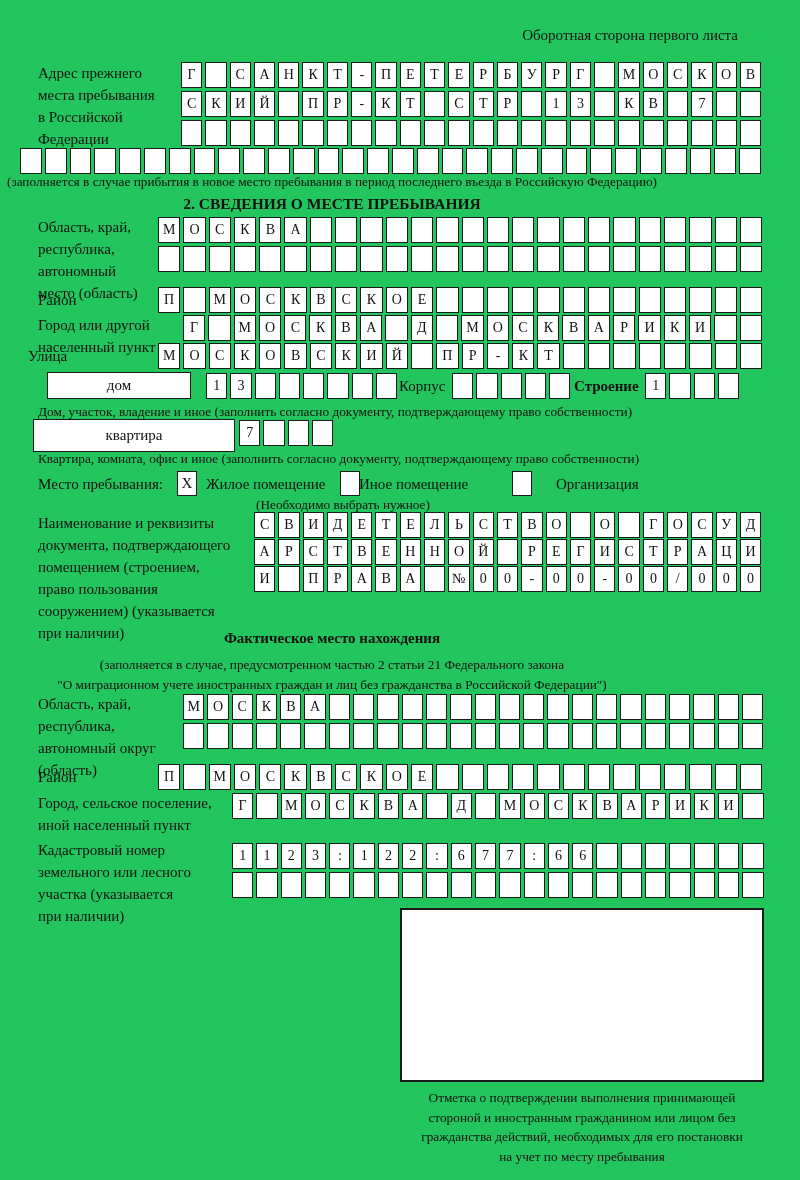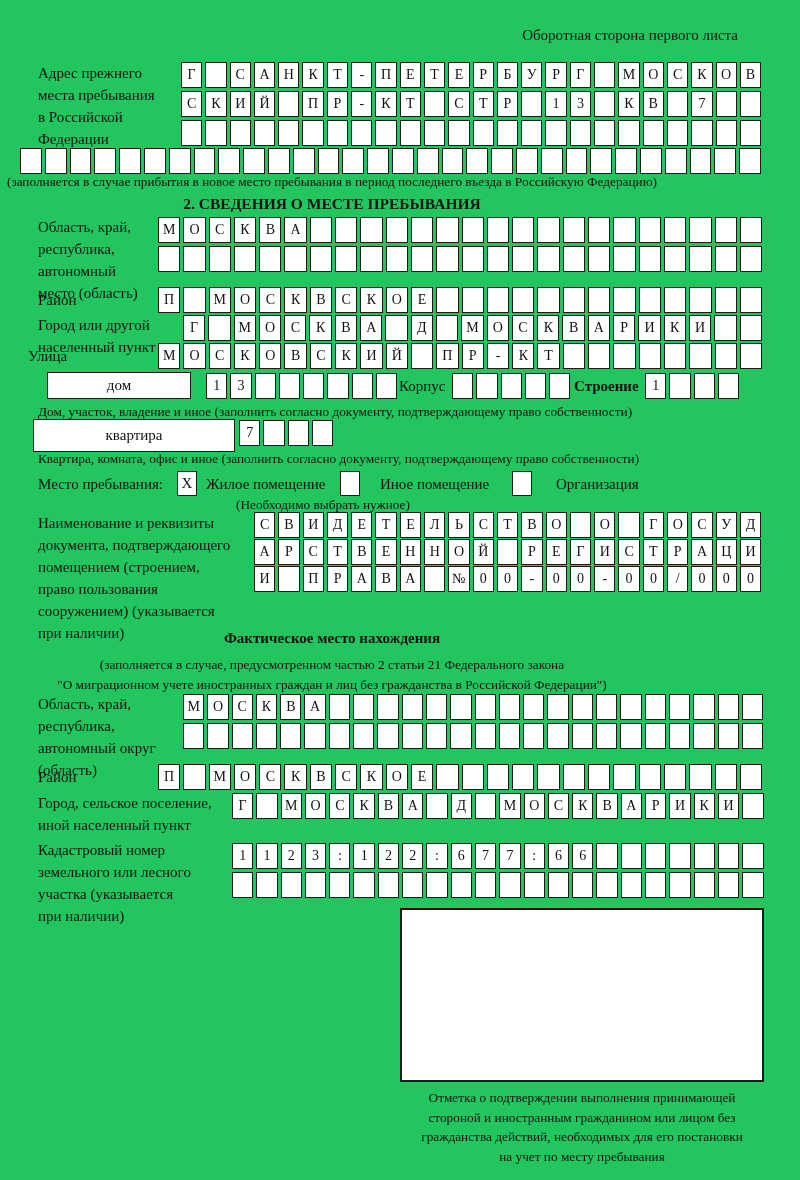--- a/index.html
+++ b/index.html
@@ -327,24 +327,24 @@
       <span class="cell"></span>
       <span class="cell"></span>
       <span class="cell"></span>
     </div>
   <div class="abs cap" style="left:38px;top:451px;">Квартира, комната, офис и иное (заполнить согласно документу, подтверждающему право собственности)</div>
 
   <div class="abs lbl" style="left:38px;top:473px;">Место пребывания:</div>
   <div class="cb" style="left:177px;top:471px;">X</div>
   <div class="abs lbl" style="left:206px;top:473px;">Жилое помещение</div>
   <div class="cb" style="left:340px;top:471px;"></div>
-  <div class="abs lbl" style="left:380px;top:473px;">Иное помещение</div>
+  <div class="abs lbl" style="left:359px;top:473px;">Иное помещение</div>
   <div class="cb" style="left:512px;top:471px;"></div>
   <div class="abs lbl" style="left:556px;top:473px;">Организация</div>
-  <div class="abs cap" style="left:236px;top:497px;">(Необходимо выбрать нужное)</div>
+  <div class="abs cap" style="left:256px;top:497px;">(Необходимо выбрать нужное)</div>
 
   <div class="abs" style="left:38px;top:512px;">
     <div class="lbl">Наименование и реквизиты</div>
     <div class="lbl">документа, подтверждающего</div>
     <div class="lbl">помещением (строением,</div>
     <div class="lbl">право пользования</div>
     <div class="lbl">сооружением) (указывается</div>
     <div class="lbl">при наличии)</div>
   </div>
   <div class="cellrow" style="left:254px;top:512px;">

